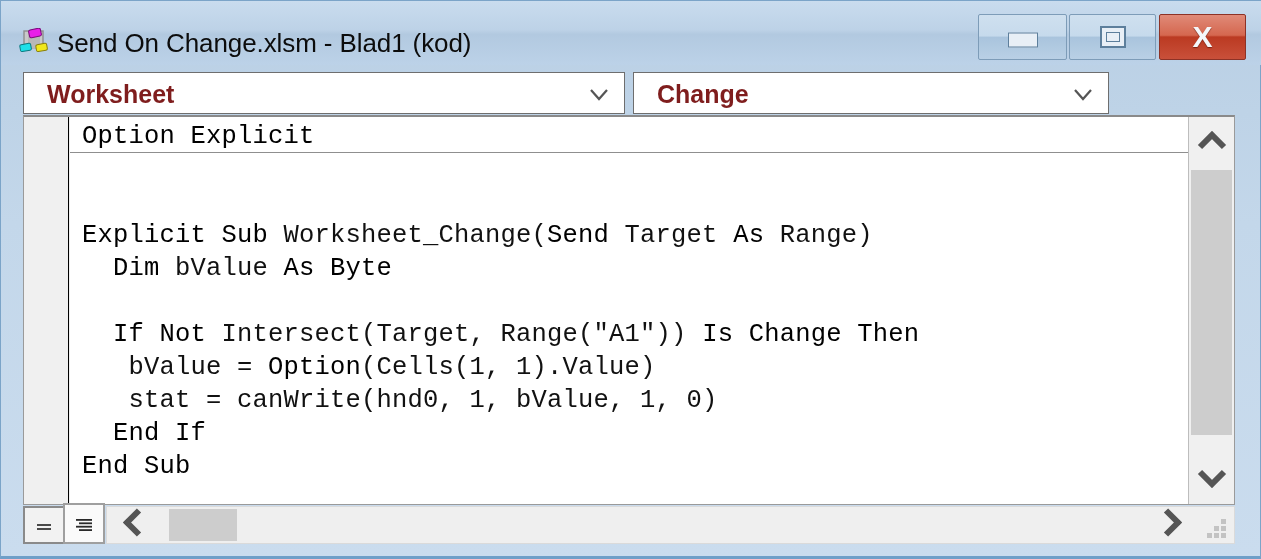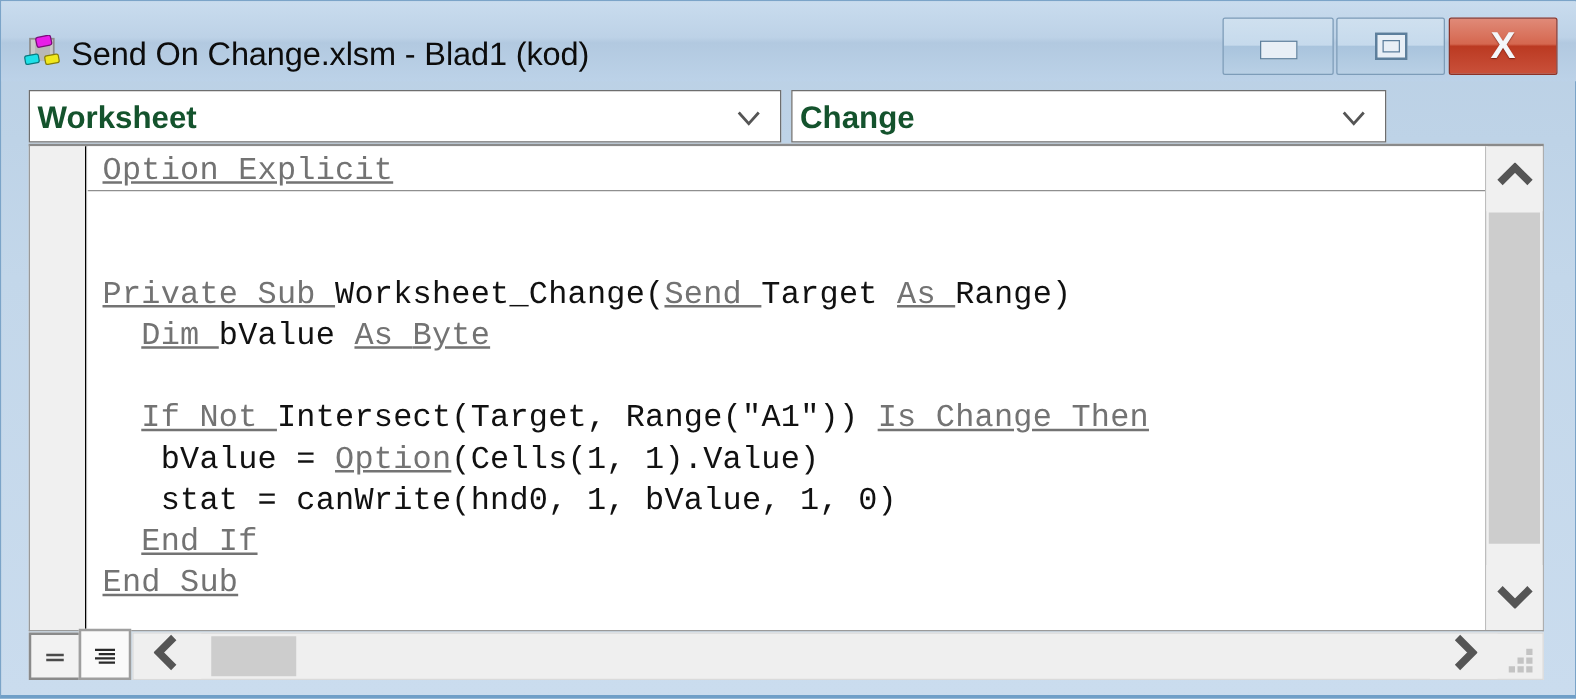--- a/index.html
+++ b/index.html
@@ -98,24 +98,24 @@
     top: 71px;
     height: 42px;
     box-sizing: border-box;
     background: #ffffff;
     border: 1px solid #6e6e6e;
   }
   .combo-left  { left: 22px;  width: 602px; }
   .combo-right { left: 632px; width: 476px; }
   .combo-text {
     position: absolute;
-    left: 6px; top: 7px;
+    left: 23px; top: 7px;
     font-size: 25px;
     font-weight: bold;
-    color: #14532d;
+    color: #7f1d1d;
     white-space: nowrap;
     font-family: "Liberation Sans", sans-serif;
   }
   .combo-arrow {
     position: absolute;
     right: 10px; top: 0; bottom: 0;
     width: 30px;
   }
 
   
@@ -153,21 +153,21 @@
     position: absolute;
     left: 12px; top: 3px;
     margin: 0;
     font-family: "Liberation Mono", "DejaVu Sans Mono", monospace;
     font-size: 25.5px;
     line-height: 33px;
     color: #111111;
     white-space: pre;
     letter-spacing: 0.2px;
   }
-  pre.code .kw { color: #737373; text-decoration: underline; }
+  pre.code .kw { color: #000000; }
 
   
   .vscroll {
     position: absolute;
     right: 0; top: 0;
     width: 46px; height: 100%;
     background: #f0f0f0;
     border-left: 1px solid #bdbdbd;
     box-sizing: border-box;
   }
@@ -311,21 +311,21 @@
 
   <div class="codewin">
 
     <div class="code-margin"></div>
 
     <div class="code-area">
       <div class="code-sep"></div>
       <pre class="code"><span class="kw">Option Explicit</span>
 
 
-<span class="kw">Private Sub </span>Worksheet_Change(<span class="kw">Send </span>Target <span class="kw">As </span>Range)
+<span class="kw">Explicit Sub </span>Worksheet_Change(<span class="kw">Send </span>Target <span class="kw">As </span>Range)
   <span class="kw">Dim </span>bValue <span class="kw">As </span><span class="kw">Byte</span>
 
   <span class="kw">If Not </span>Intersect(Target, Range("A1")) <span class="kw">Is Change Then</span>
    bValue = <span class="kw">Option</span>(Cells(1, 1).Value)
    stat = canWrite(hnd0, 1, bValue, 1, 0)
   <span class="kw">End If</span>
 <span class="kw">End Sub</span></pre>
     </div>
 
     <div class="vscroll">

